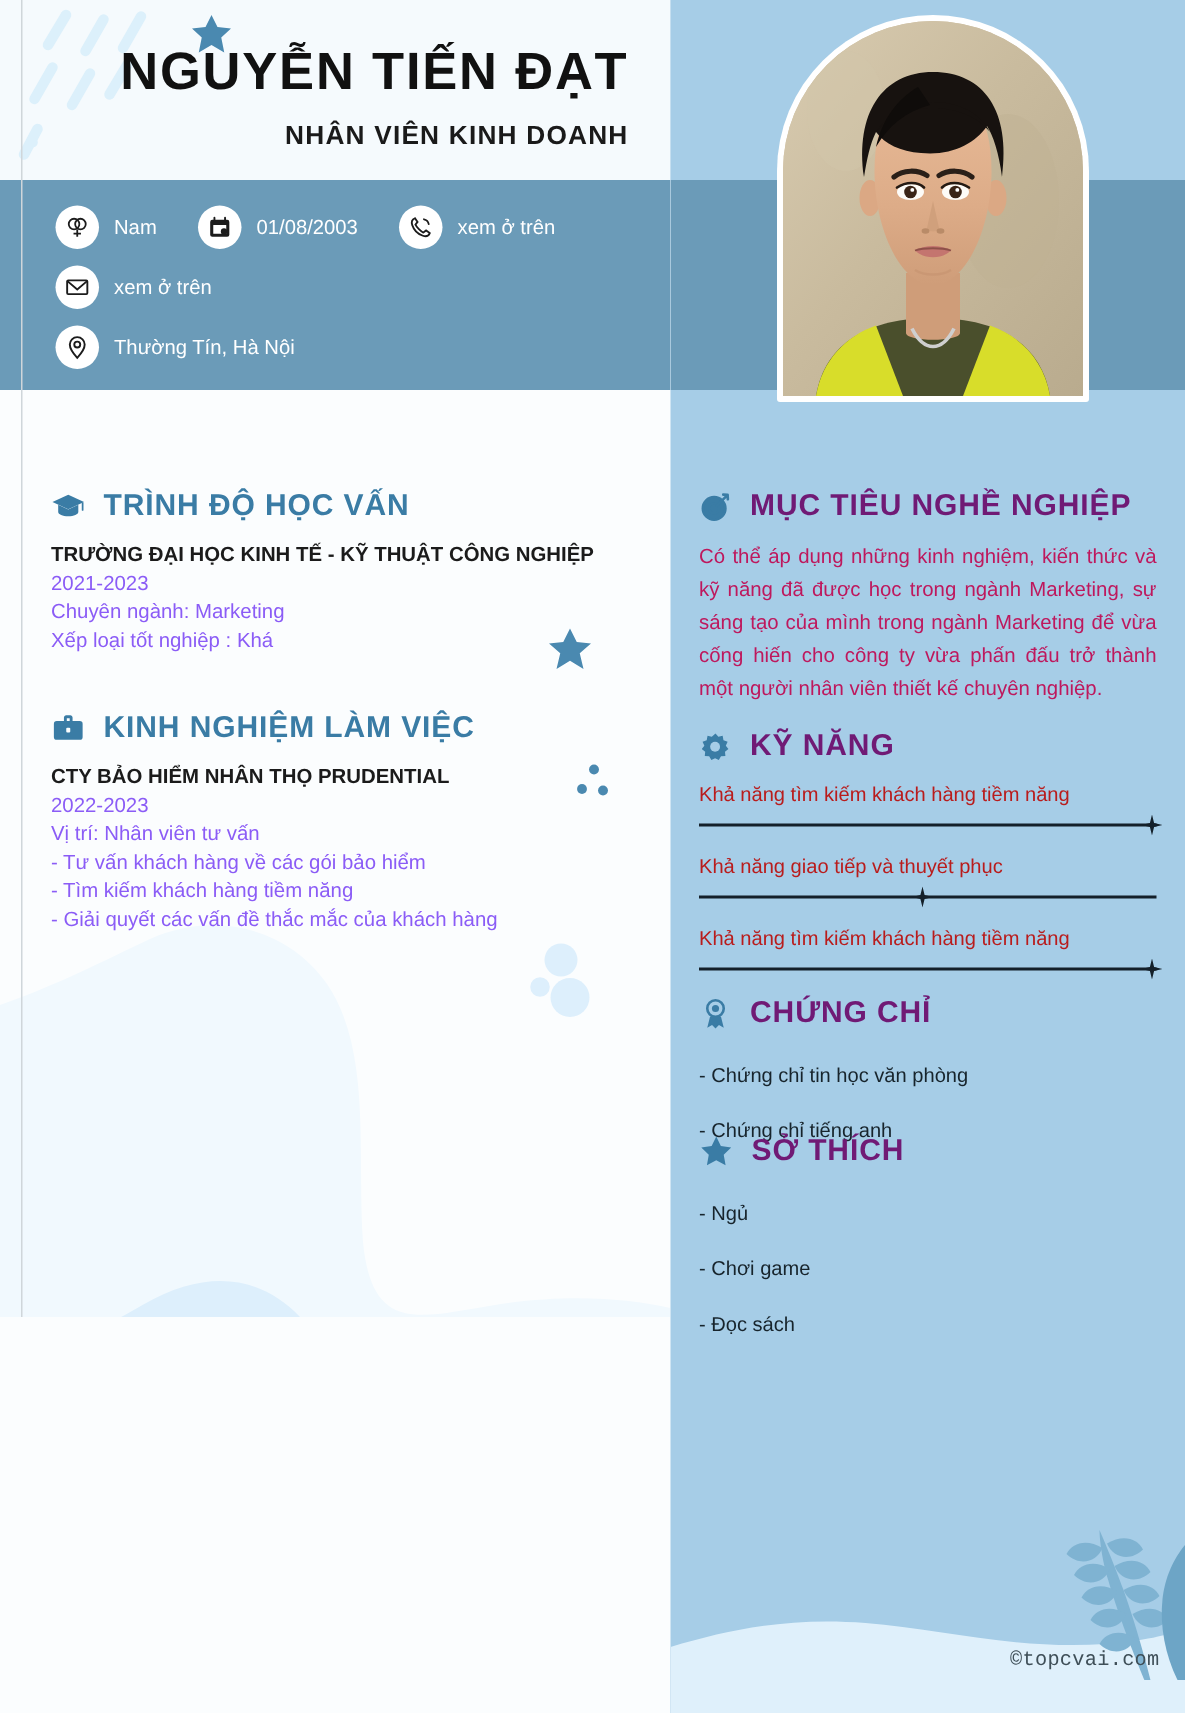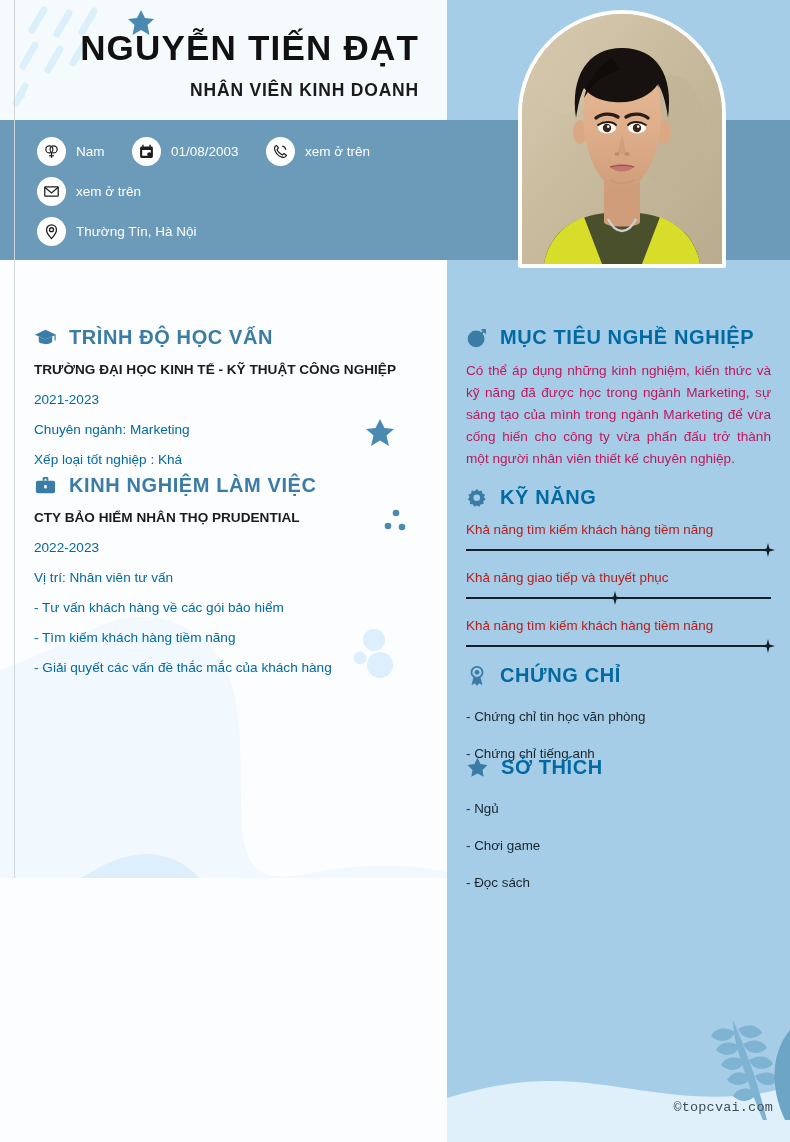--- a/index.html
+++ b/index.html
@@ -84,27 +84,27 @@
     background: #cdbd9f;
   }
 
   
   .sec { position: absolute; }
   .sec-head { display: flex; align-items: center; gap: 12px; margin-top: 36px; }
   .sec-head .ttl {
     font-size: 20px; font-weight: 700; letter-spacing: 0.6px;
   }
   .left-col .sec-head .ttl { color: #3a7ca5; }
-  .right-col .sec-head .ttl { color: #0369a1; }
+  .right-col .sec-head .ttl { color: #701a75; }
   .sec-head .ico { display:flex; align-items:center; }
   .left-col .sec-head .ico svg { fill: #3a7ca5; }
   .right-col .sec-head .ico svg { fill: #3a7ca5; }
 
   .l-strong { font-size: 13.6px; font-weight: 700; color: #1b1b1b; margin-top: 13px; }
-  .l-line { font-size: 13.6px; color: #0369a1; margin-top: 15px; }
+  .l-line { font-size: 13.6px; color: #8b5cf6; margin-top: 4px; }
 
   
   .objective {
     font-size: 13.6px; color: #be185d; line-height: 1.62;
     text-align: justify; margin-top: 11px;
   }
   .skill { margin-top: 13px; }
   .skill-label { font-size: 13.4px; color: #b91c1c; }
   .skill-bar {
     position: relative; height: 14px; margin-top: 6px;

